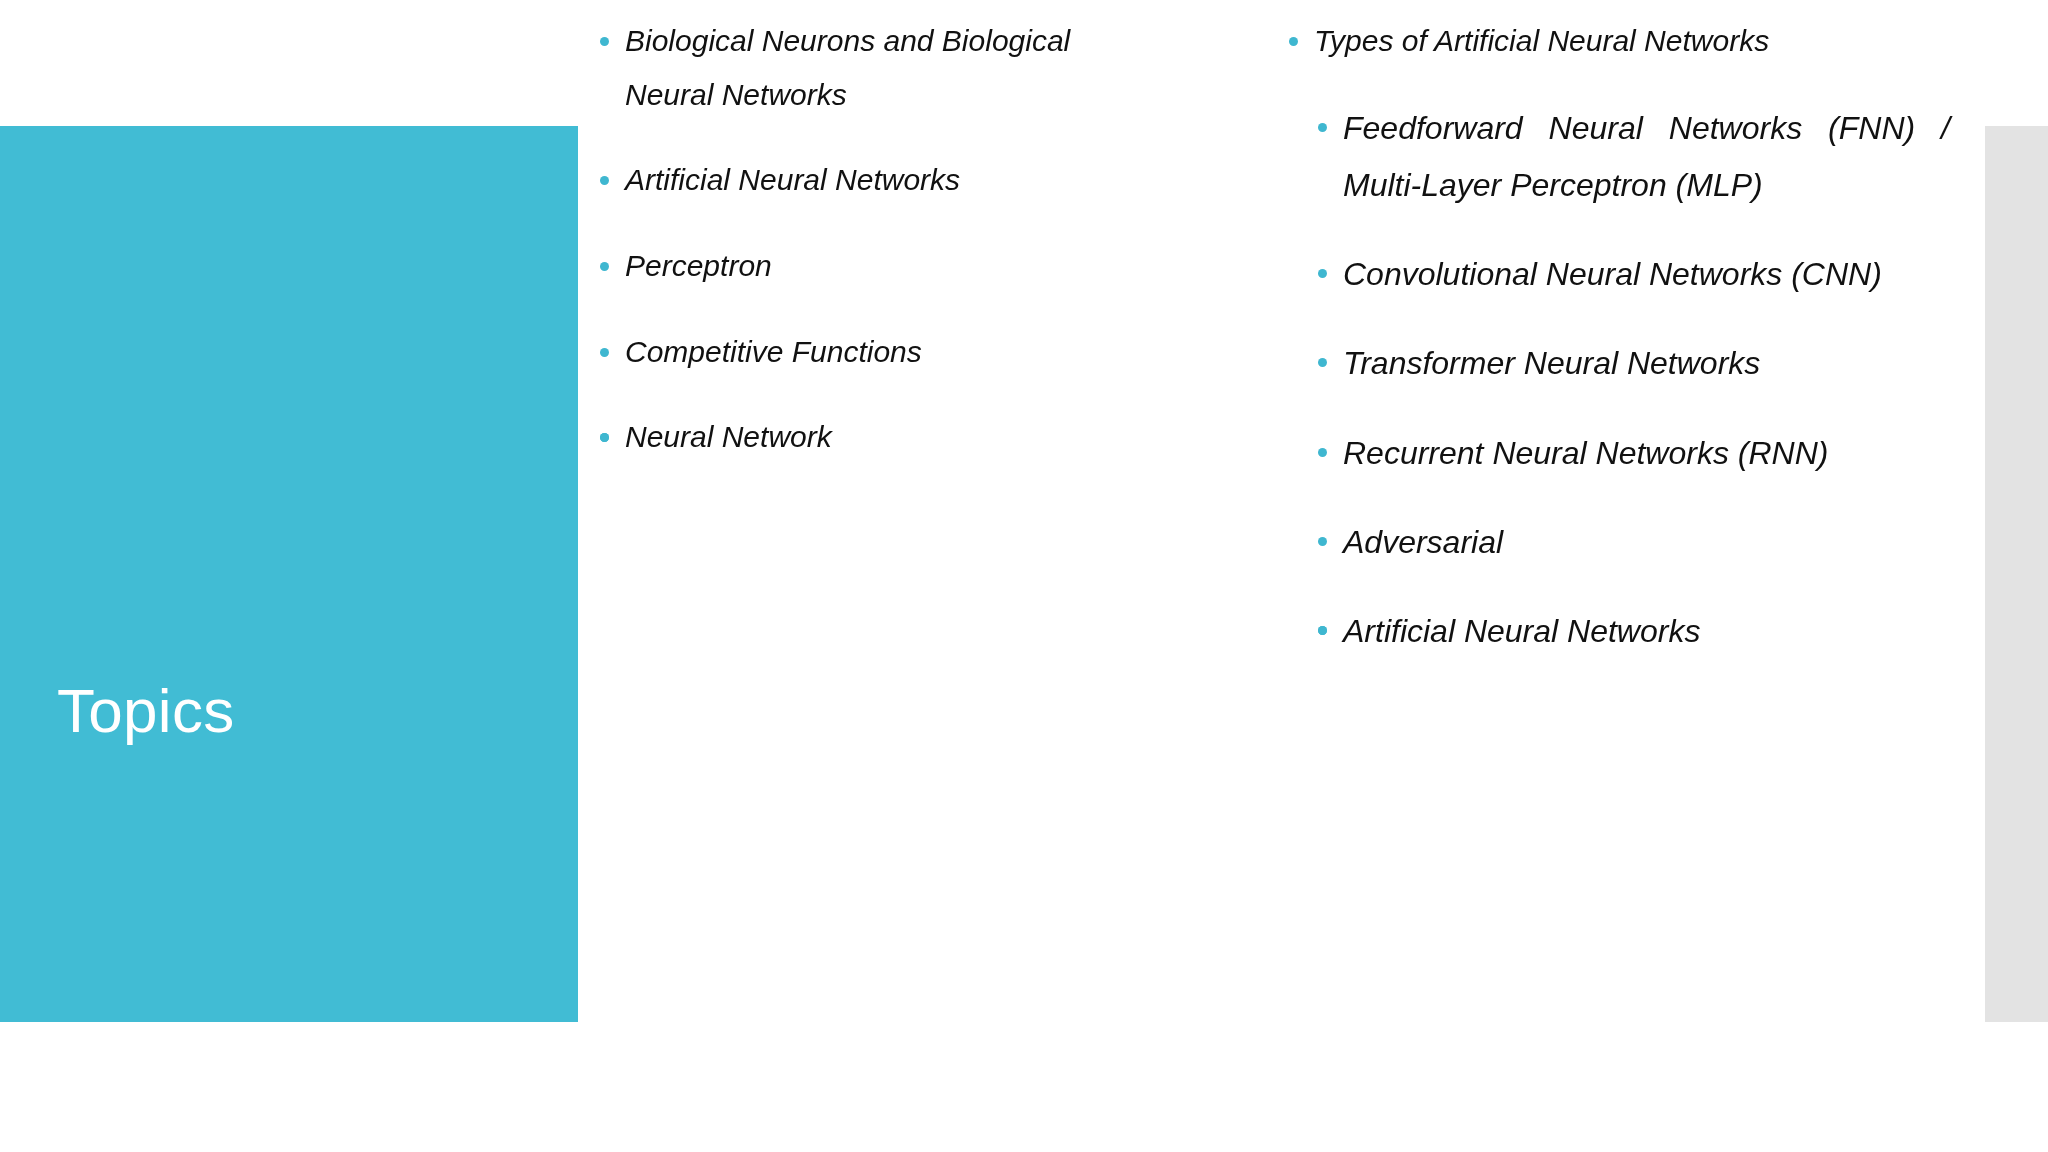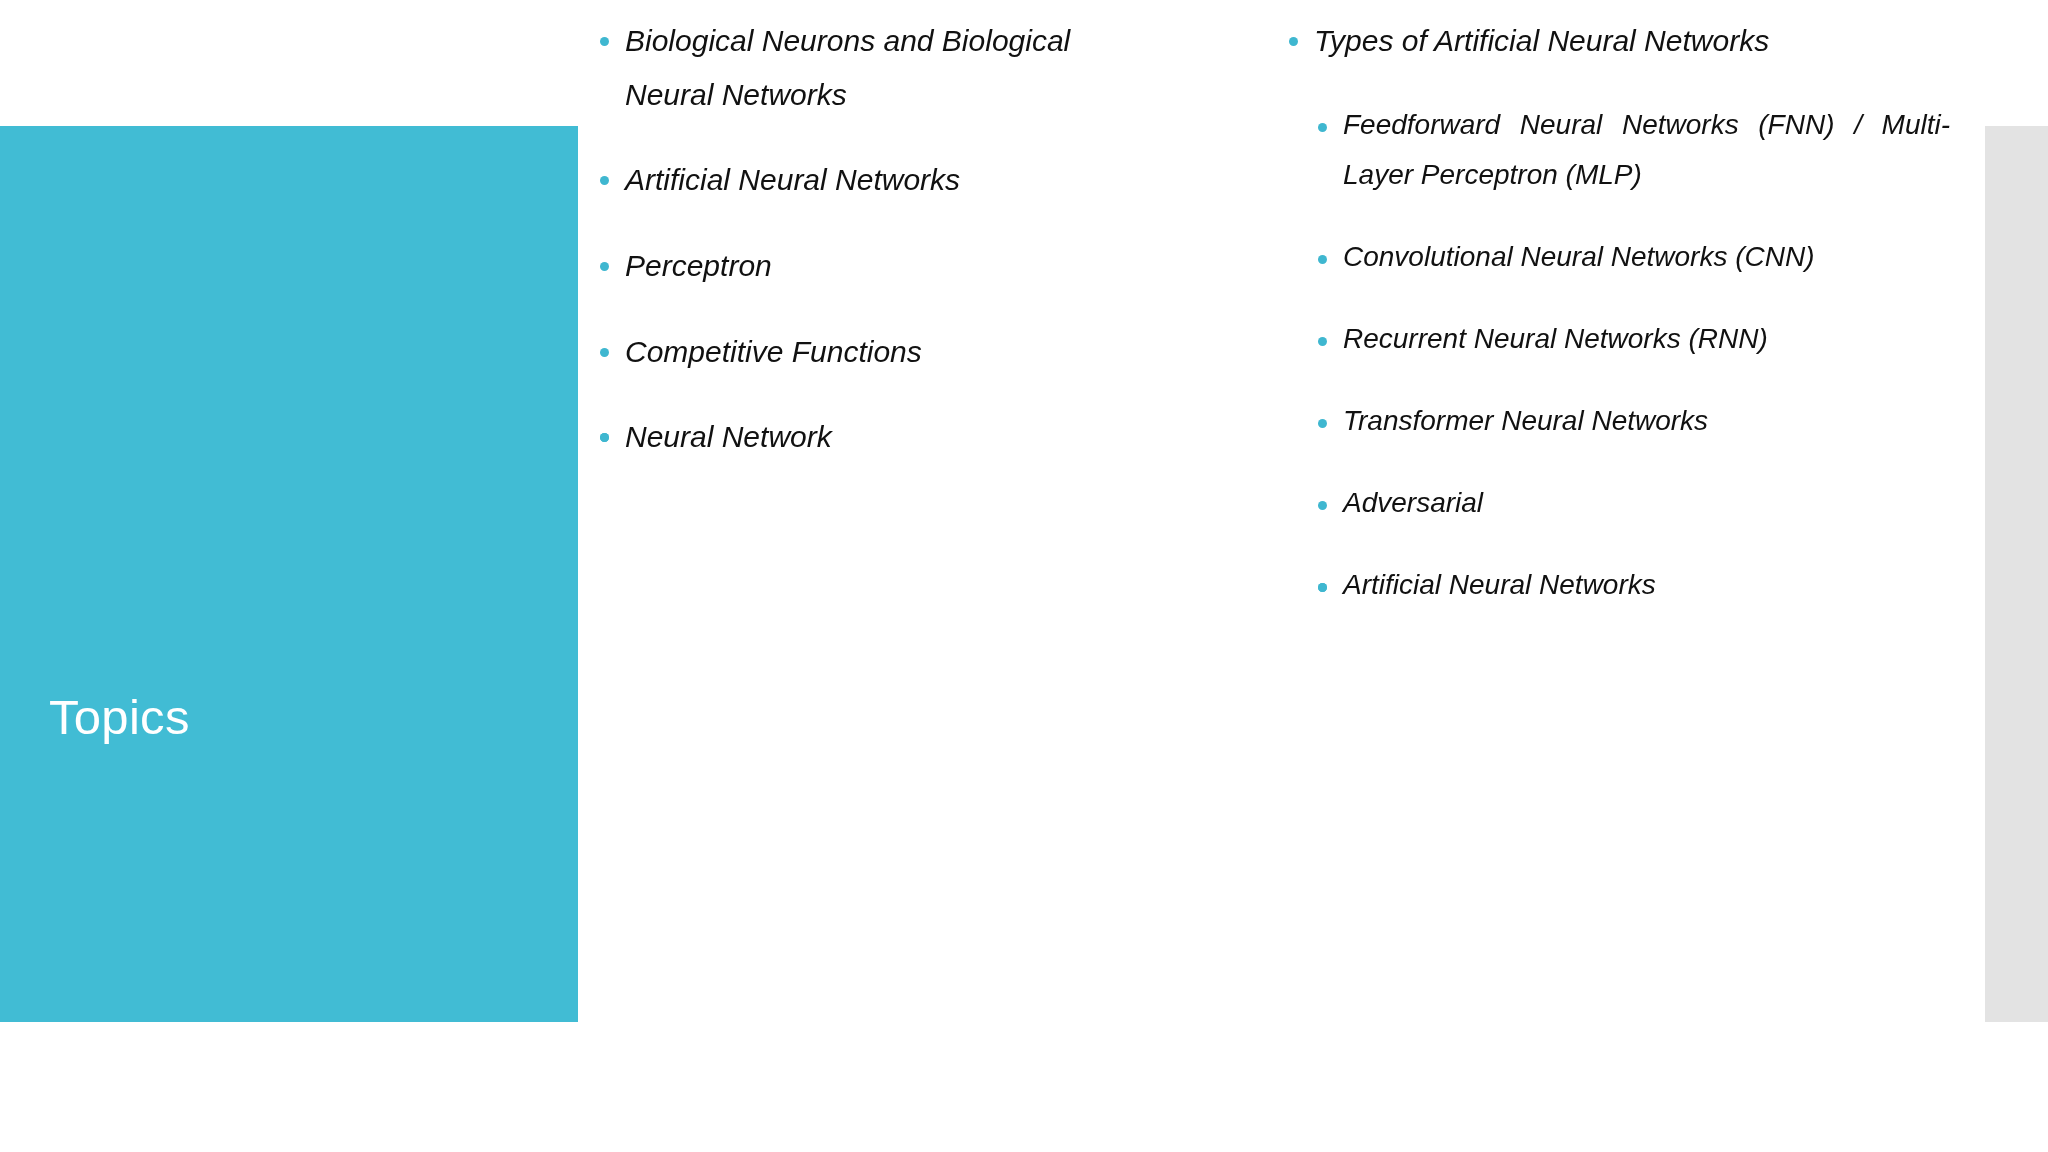--- a/index.html
+++ b/index.html
@@ -24,23 +24,23 @@
   .title-block {
     position: absolute;
     left: 0px;
     top: 126px;
     width: 578px;
     height: 896px;
     background: #41bcd4;
   }
   .title-text {
     position: absolute;
-    left: 49px;
+    left: 57px;
     bottom: 280px;
-    font-size: 49px;
+    font-size: 62px;
     line-height: 1.0;
     color: #ffffff;
     font-weight: 400;
     letter-spacing: 0.3px;
     white-space: nowrap;
   }
 
   
   .edge-panel {
     position: absolute;
@@ -89,21 +89,21 @@
   
   ul.sublist {
     list-style: none;
     margin: 32px 0 0 0;
     padding: 0;
   }
   li.subbullet {
     position: relative;
     padding-left: 29px;
     margin: 0 0 32px 0;
-    font-size: 28px;
+    font-size: 32px;
     line-height: 1.79;
     color: #111111;
     text-align: justify;
     text-justify: inter-word;
   }
   li.subbullet:last-child { margin-bottom: 0; }
   li.subbullet > .dot {
     position: absolute;
     left: 4px;
     top: 23px;
@@ -166,25 +166,25 @@
           <li class="subbullet">
             <span class="dot"></span>
             <span>Feedforward Neural Networks (FNN) / Multi-Layer Perceptron (MLP)</span>
           </li>
           <li class="subbullet">
             <span class="dot"></span>
             <span>Convolutional Neural Networks (CNN)</span>
           </li>
           <li class="subbullet">
             <span class="dot"></span>
+            <span>Transformer Neural Networks</span>
+          </li>
+          <li class="subbullet">
+            <span class="dot"></span>
             <span>Recurrent Neural Networks (RNN)</span>
-          </li>
-          <li class="subbullet">
-            <span class="dot"></span>
-            <span>Transformer Neural Networks</span>
           </li>
           <li class="subbullet">
             <span class="dot"></span>
             <span>Adversarial</span>
           </li>
           <li class="subbullet">
             <span class="dot"></span>
           </li>
           <li class="subbullet">
             <span class="dot"></span>

